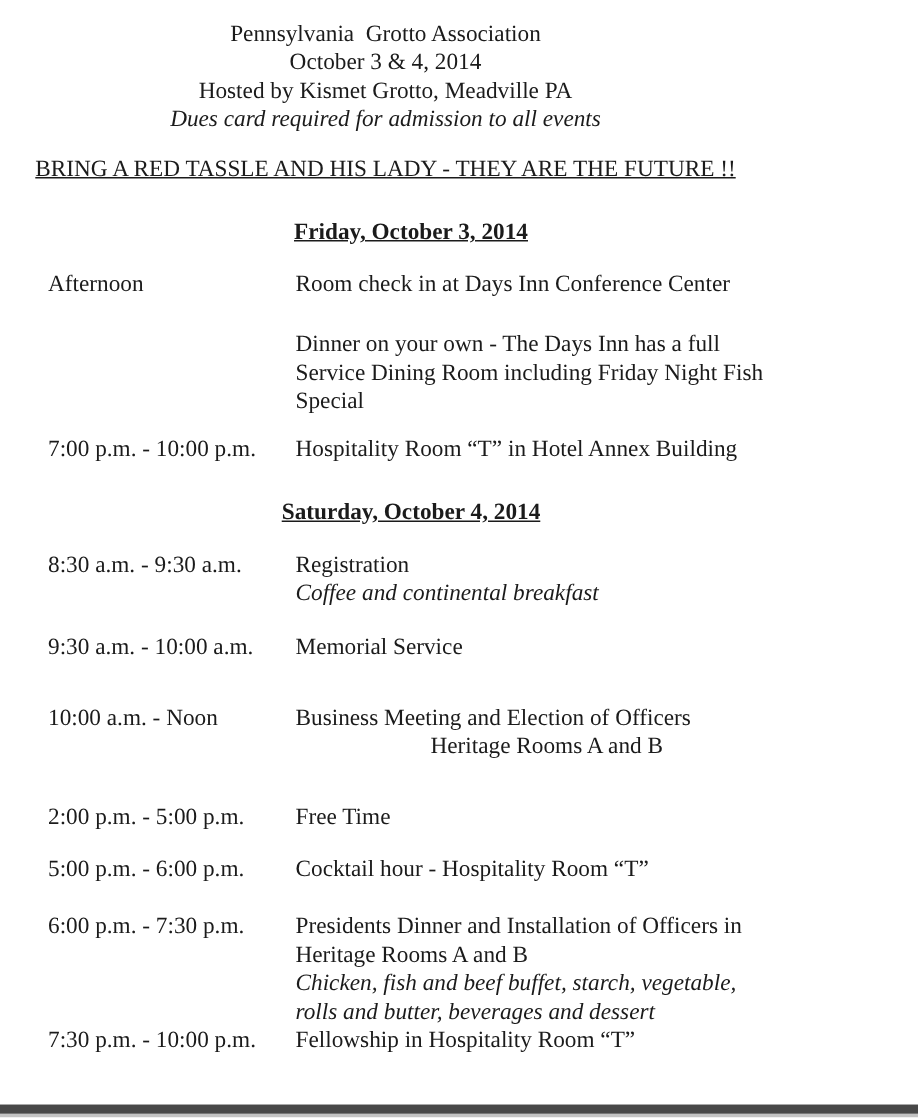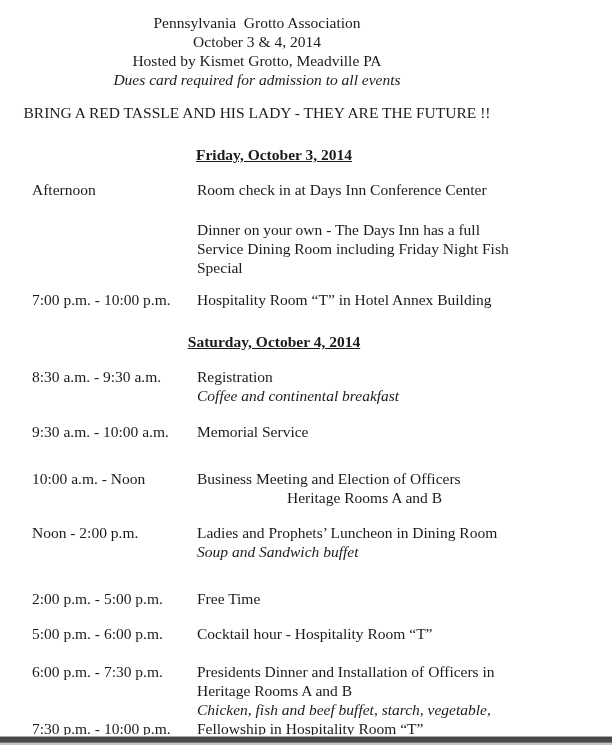--- a/index.html
+++ b/index.html
@@ -31,20 +31,21 @@
   }
   .italic {
     font-style: italic;
   }
   .banner {
     margin-top: 14px;
     width: 514px;
     text-align: center;
   }
   .banner span {
+    text-decoration: underline;
     white-space: pre-wrap;
   }
   .day-heading {
     width: 548px;
     text-align: center;
     font-weight: bold;
   }
   .day-heading span {
     text-decoration: underline;
   }
@@ -155,27 +156,20 @@
   </div>
 
   <div class="event mt18">
     <div class="time">10:00 a.m. - Noon</div>
     <div class="desc">
       <div class="line">Business Meeting and Election of Officers</div>
       <div class="line indent-90">Heritage Rooms A and B</div>
     </div>
   </div>
 
-  <div class="event">
-    <div class="time">Noon - 2:00 p.m.</div>
-    <div class="desc">
-      <div class="line">Ladies and Prophets’ Luncheon in Dining Room</div>
-      <div class="line italic">Soup and Sandwich buffet</div>
-    </div>
-  </div>
 
   <div class="event mt18">
     <div class="time">2:00 p.m. - 5:00 p.m.</div>
     <div class="desc">
       <div class="line">Free Time</div>
     </div>
   </div>
 
   <div class="event">
     <div class="time">5:00 p.m. - 6:00 p.m.</div>
@@ -183,20 +177,21 @@
       <div class="line">Cocktail hour - Hospitality Room “T”</div>
     </div>
   </div>
 
   <div class="event mt19">
     <div class="time">6:00 p.m. - 7:30 p.m.</div>
     <div class="desc">
       <div class="line">Presidents Dinner and Installation of Officers in</div>
       <div class="line">Heritage Rooms A and B</div>
       <div class="line italic">Chicken, fish and beef buffet, starch, vegetable,</div>
+      <div class="line italic">rolls and butter, beverages and dessert</div>
     </div>
   </div>
 
   <div class="event mt0">
     <div class="time">7:30 p.m. - 10:00 p.m.</div>
     <div class="desc">
       <div class="line">Fellowship in Hospitality Room “T”</div>
     </div>
   </div>
 

